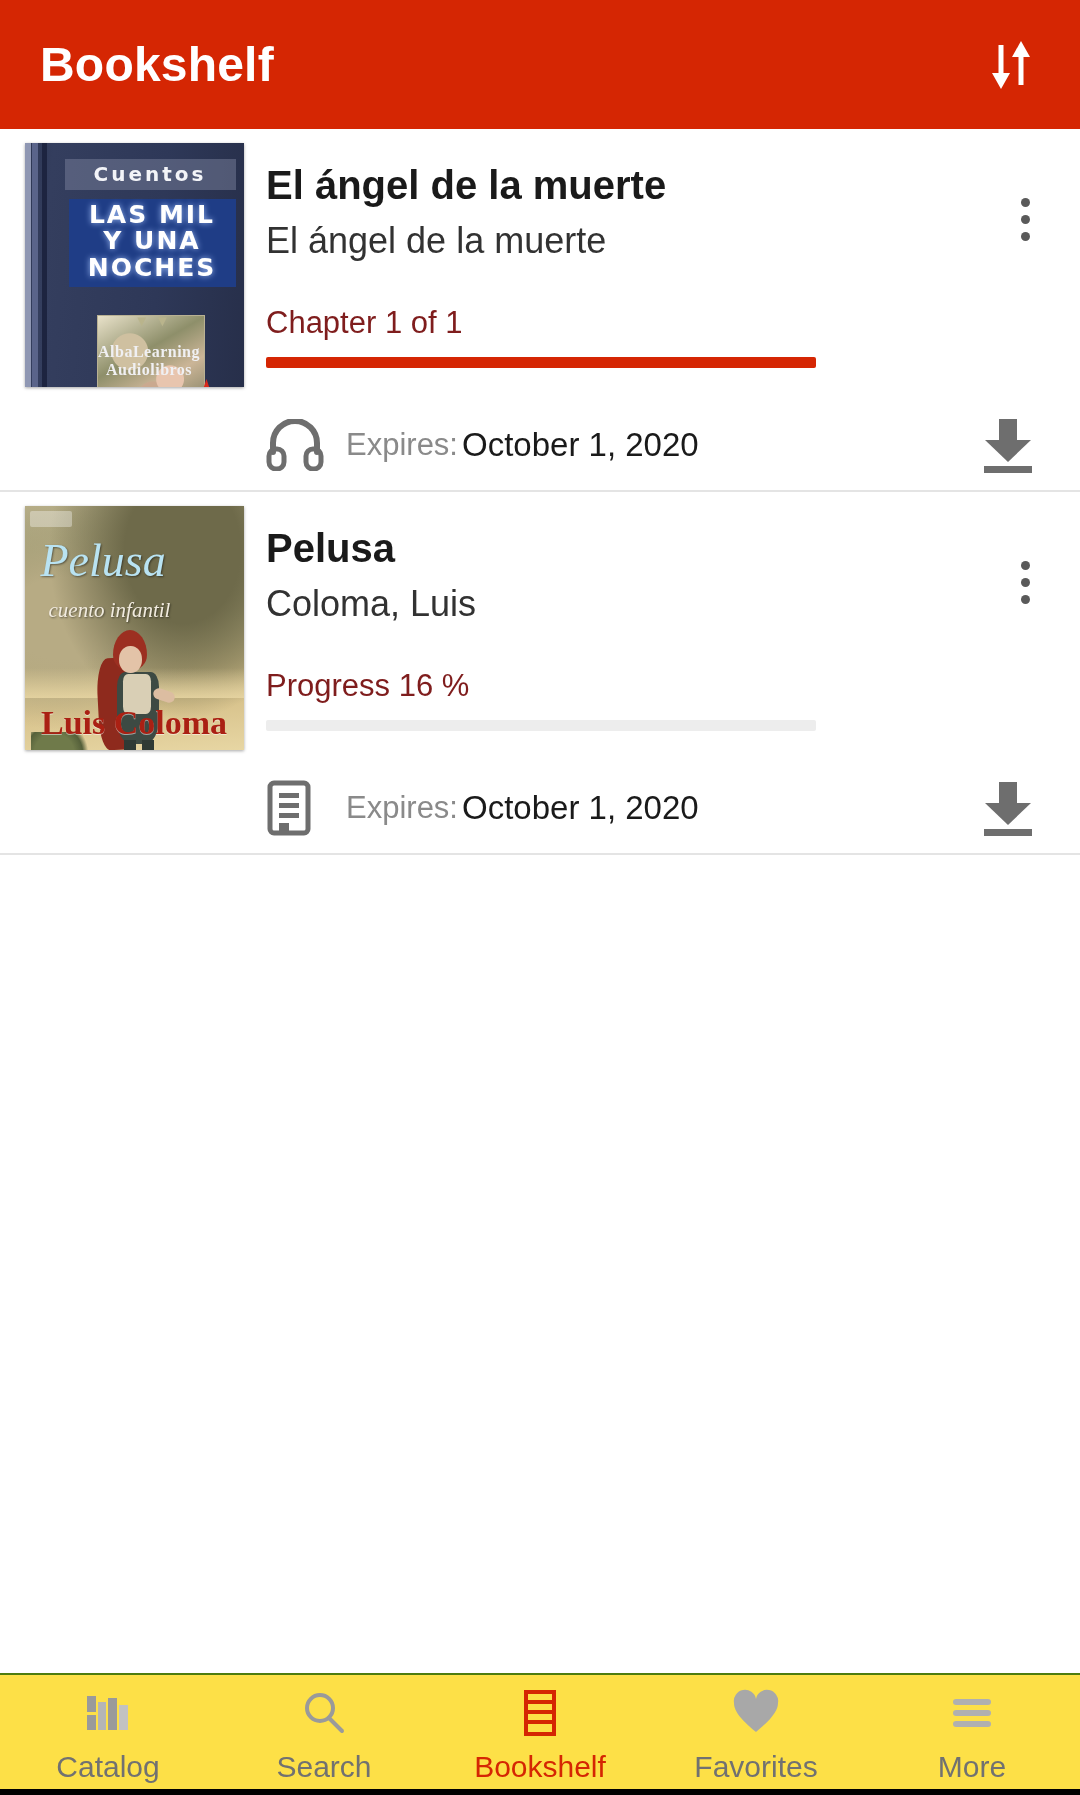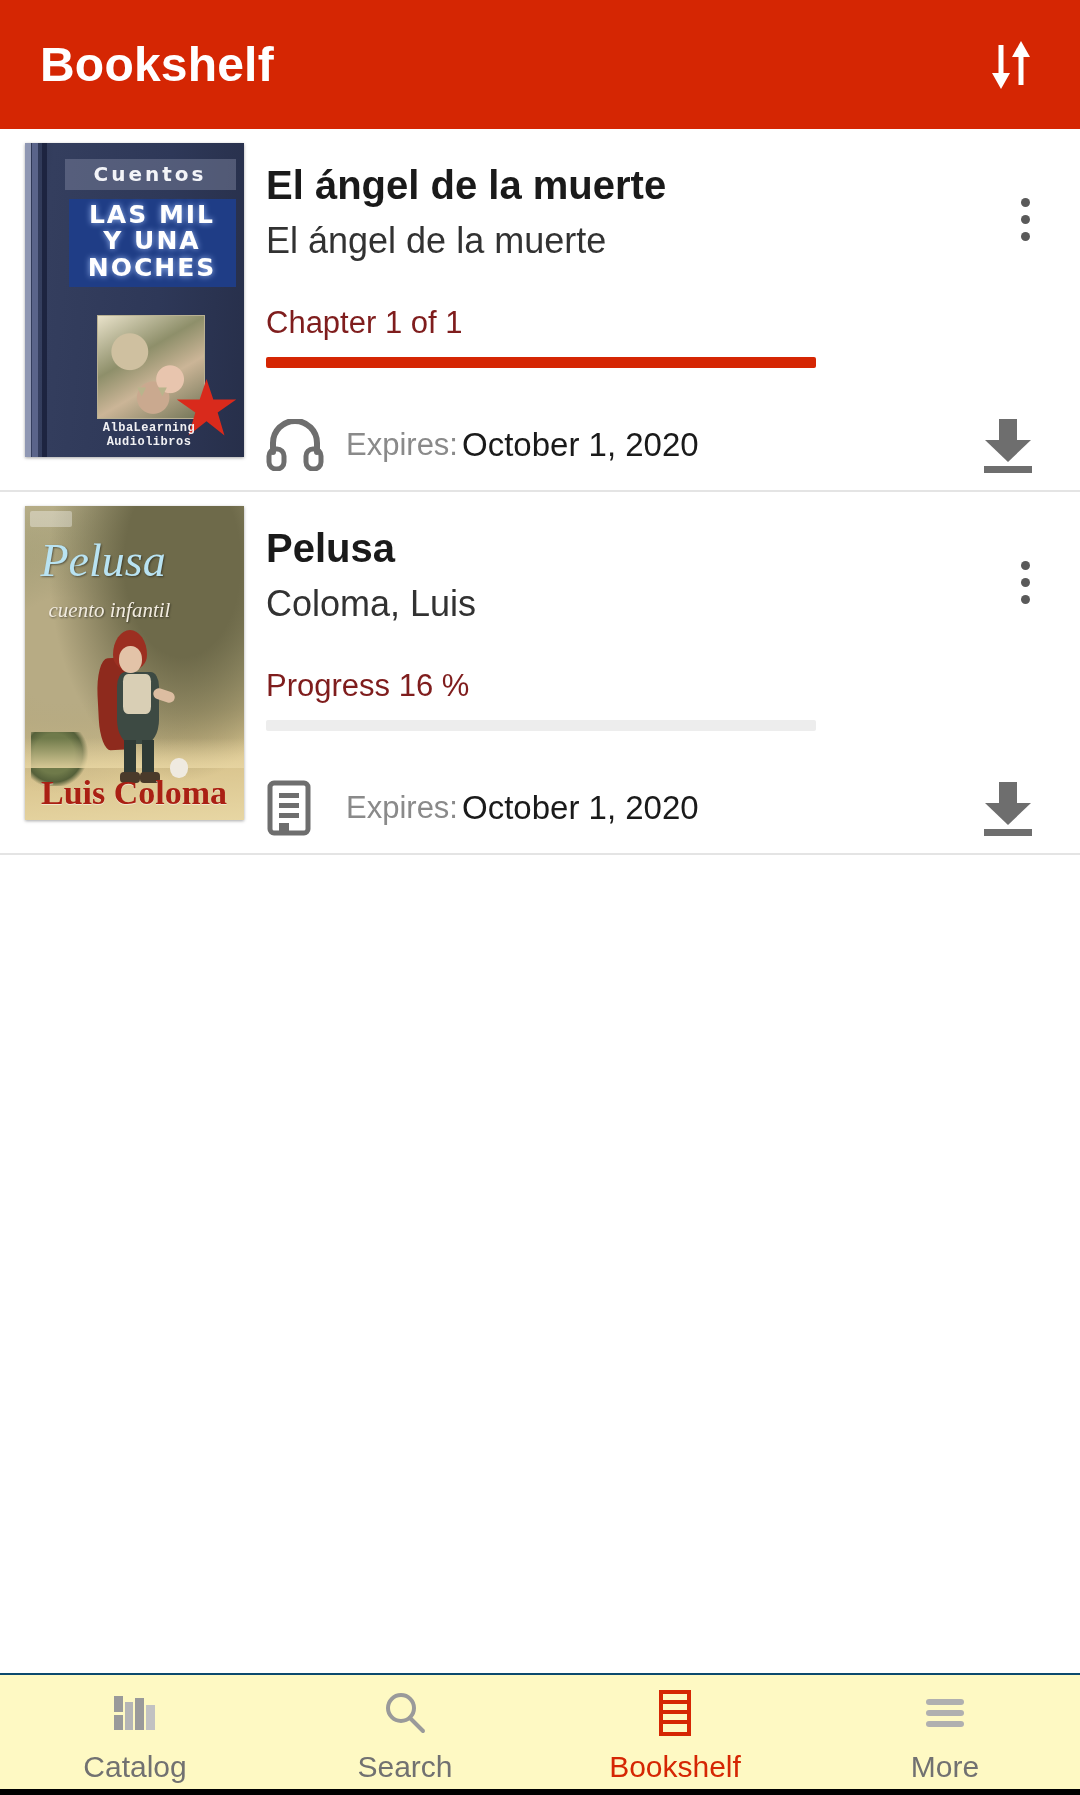--- a/index.html
+++ b/index.html
@@ -67,21 +67,21 @@
 
   .cover-wrap {
     flex: 0 0 266px;
     display: flex;
     justify-content: center;
     align-items: flex-start;
     padding-left: 2px;
   }
   .cover {
     width: 219px;
-    height: 314px;
+    height: 244px;
     position: relative;
     overflow: hidden;
     box-shadow: 0 1px 3px rgba(0,0,0,0.35);
   }
 
   
   .cover-noches {
     background: linear-gradient(95deg,#2c3552 0%, #343e5e 12%, #2e3858 60%, #272f4a 100%);
   }
   .cover-noches .spine-a {
@@ -134,24 +134,24 @@
   .cov-star {
     position: absolute; right: 6px; top: 236px;
     width: 62px; height: 62px;
     background: #d92a1c;
     clip-path: polygon(50% 0%, 61% 33%, 98% 33%, 68% 54%, 79% 91%, 50% 68%, 21% 91%, 32% 54%, 2% 33%, 39% 33%);
   }
   .cov-alba {
     position: absolute; bottom: 8px; left: 36px; right: 6px;
     text-align: center;
     color: #f0f0f3;
-    font-size: 12px;
+    font-size: 16px;
     font-weight: bold;
     line-height: 1.12;
-    font-family: Liberation Mono, monospace;
+    font-family: Liberation Serif, serif;
     letter-spacing: 0.5px;
   }
   .cov-orn {
     position: absolute; bottom: 58px; left: 50px; right: 8px;
     text-align: center; color: #b9b48c; font-size: 15px; letter-spacing: 6px;
   }
 
   
   .cover-pelusa {
     background:
@@ -355,24 +355,24 @@
     padding-right: 14px;
   }
 
   
   .empty-space { flex: 1 1 auto; background: #ffffff; }
 
   
   .bottom-nav {
     flex: 0 0 116px;
     height: 116px;
-    border-top: 2px solid #0c4a6e;
-    display: flex;
-    align-items: center;
-    background: #fef9c3;
+    border-top: 2px solid #4d7c0f;
+    display: flex;
+    align-items: center;
+    background: #fde047;
   }
   .nav-item {
     flex: 1 1 0;
     display: flex;
     flex-direction: column;
     align-items: center;
     justify-content: center;
     gap: 13px;
     cursor: pointer;
     height: 100%;
@@ -576,20 +576,28 @@
         <svg width="50" height="50" viewBox="0 0 50 50" aria-hidden="true">
           <rect x="11" y="4" width="28" height="42" fill="none" stroke="#d52603" stroke-width="4"></rect>
           <line x1="11" y1="14" x2="39" y2="14" stroke="#d52603" stroke-width="4"></line>
           <line x1="11" y1="24" x2="39" y2="24" stroke="#d52603" stroke-width="4"></line>
           <line x1="11" y1="34" x2="39" y2="34" stroke="#d52603" stroke-width="4"></line>
         </svg>
       </div>
       <div class="nav-label">Bookshelf</div>
     </div>
 
+    <div class="nav-item">
+      <div class="nav-icon">
+        <svg width="50" height="50" viewBox="0 0 50 50" aria-hidden="true">
+          <path d="M25 44 C8 30 3 22 3 15 A11 11 0 0 1 25 11 A11 11 0 0 1 47 15 C47 22 42 30 25 44 Z" fill="#a8a8a8"></path>
+        </svg>
+      </div>
+      <div class="nav-label">Favorites</div>
+    </div>
 
     <div class="nav-item">
       <div class="nav-icon">
         <svg width="50" height="50" viewBox="0 0 50 50" aria-hidden="true">
           <rect x="6" y="11" width="38" height="6" rx="3" fill="#b0b0b0"></rect>
           <rect x="6" y="22" width="38" height="6" rx="3" fill="#b0b0b0"></rect>
           <rect x="6" y="33" width="38" height="6" rx="3" fill="#b0b0b0"></rect>
         </svg>
       </div>
       <div class="nav-label">More</div>

